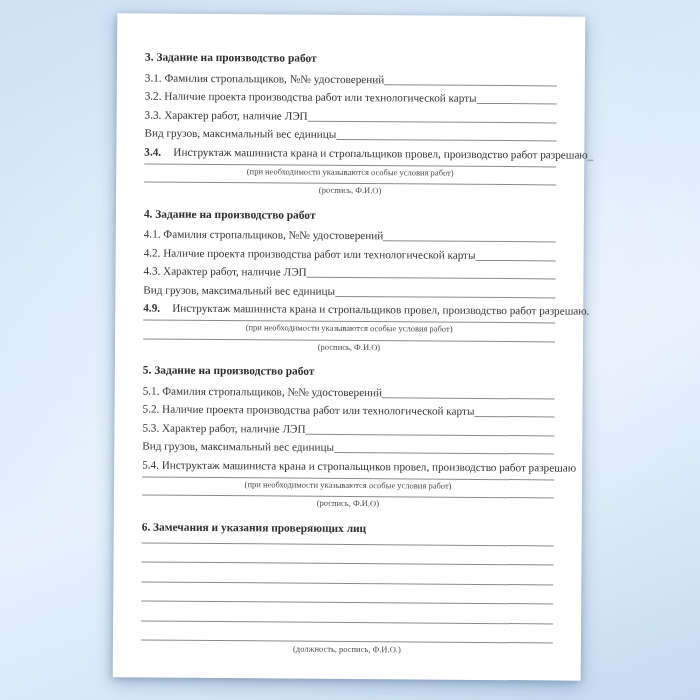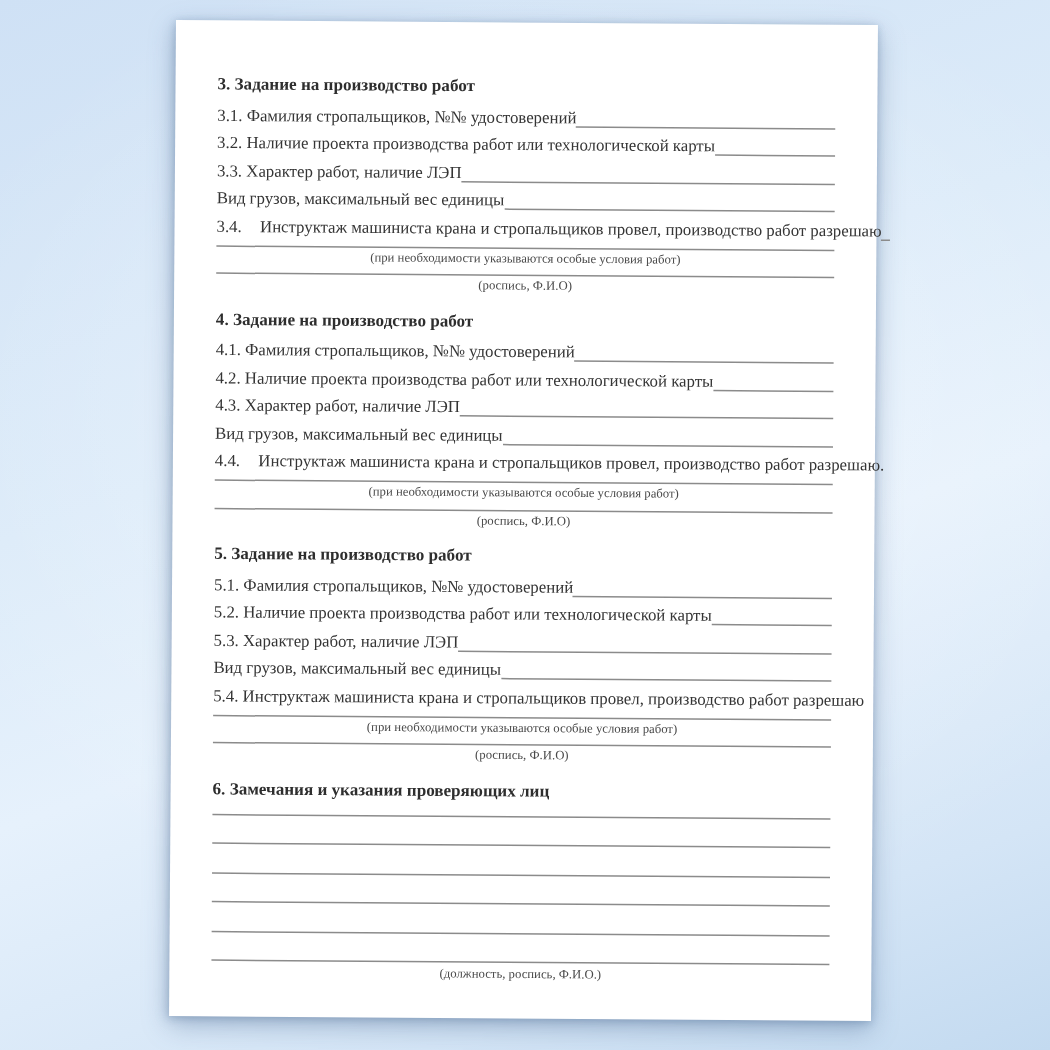--- a/index.html
+++ b/index.html
@@ -46,20 +46,21 @@
     font-size: 11.2px;
   }
   .row-text {
     line-height: 15px;
     white-space: nowrap;
   }
   .row-num {
     line-height: 15px;
     width: 29px;
     flex: 0 0 29px;
+    font-weight: bold;
   }
   .row-fill {
     flex: 1 1 auto;
     min-width: 6px;
     border-bottom: 1px solid #8b8b8b;
     margin-bottom: 2px;
   }
   .ruled-group.gap { margin-top: 4px; }
   .ruled {
     border-top: 1px solid #8b8b8b;
@@ -145,21 +146,21 @@
       </div>
       <div class="form-row">
         <span class="row-text">4.3. Характер работ, наличие ЛЭП</span>
         <span class="row-fill"></span>
       </div>
       <div class="form-row">
         <span class="row-text">Вид грузов, максимальный вес единицы</span>
         <span class="row-fill"></span>
       </div>
       <div class="form-row">
-        <span class="row-num">4.4.</span>
+        <span class="row-num">4.9.</span>
         <span class="row-text">Инструктаж машиниста крана и стропальщиков провел, производство работ разрешаю.</span>
       </div>
 
       <div class="ruled-group gap">
         <div class="ruled"></div>
         <div class="caption">(при необходимости указываются особые условия работ)</div>
       </div>
       <div class="ruled-group">
         <div class="ruled"></div>
         <div class="caption">(роспись, Ф.И.О)</div>

